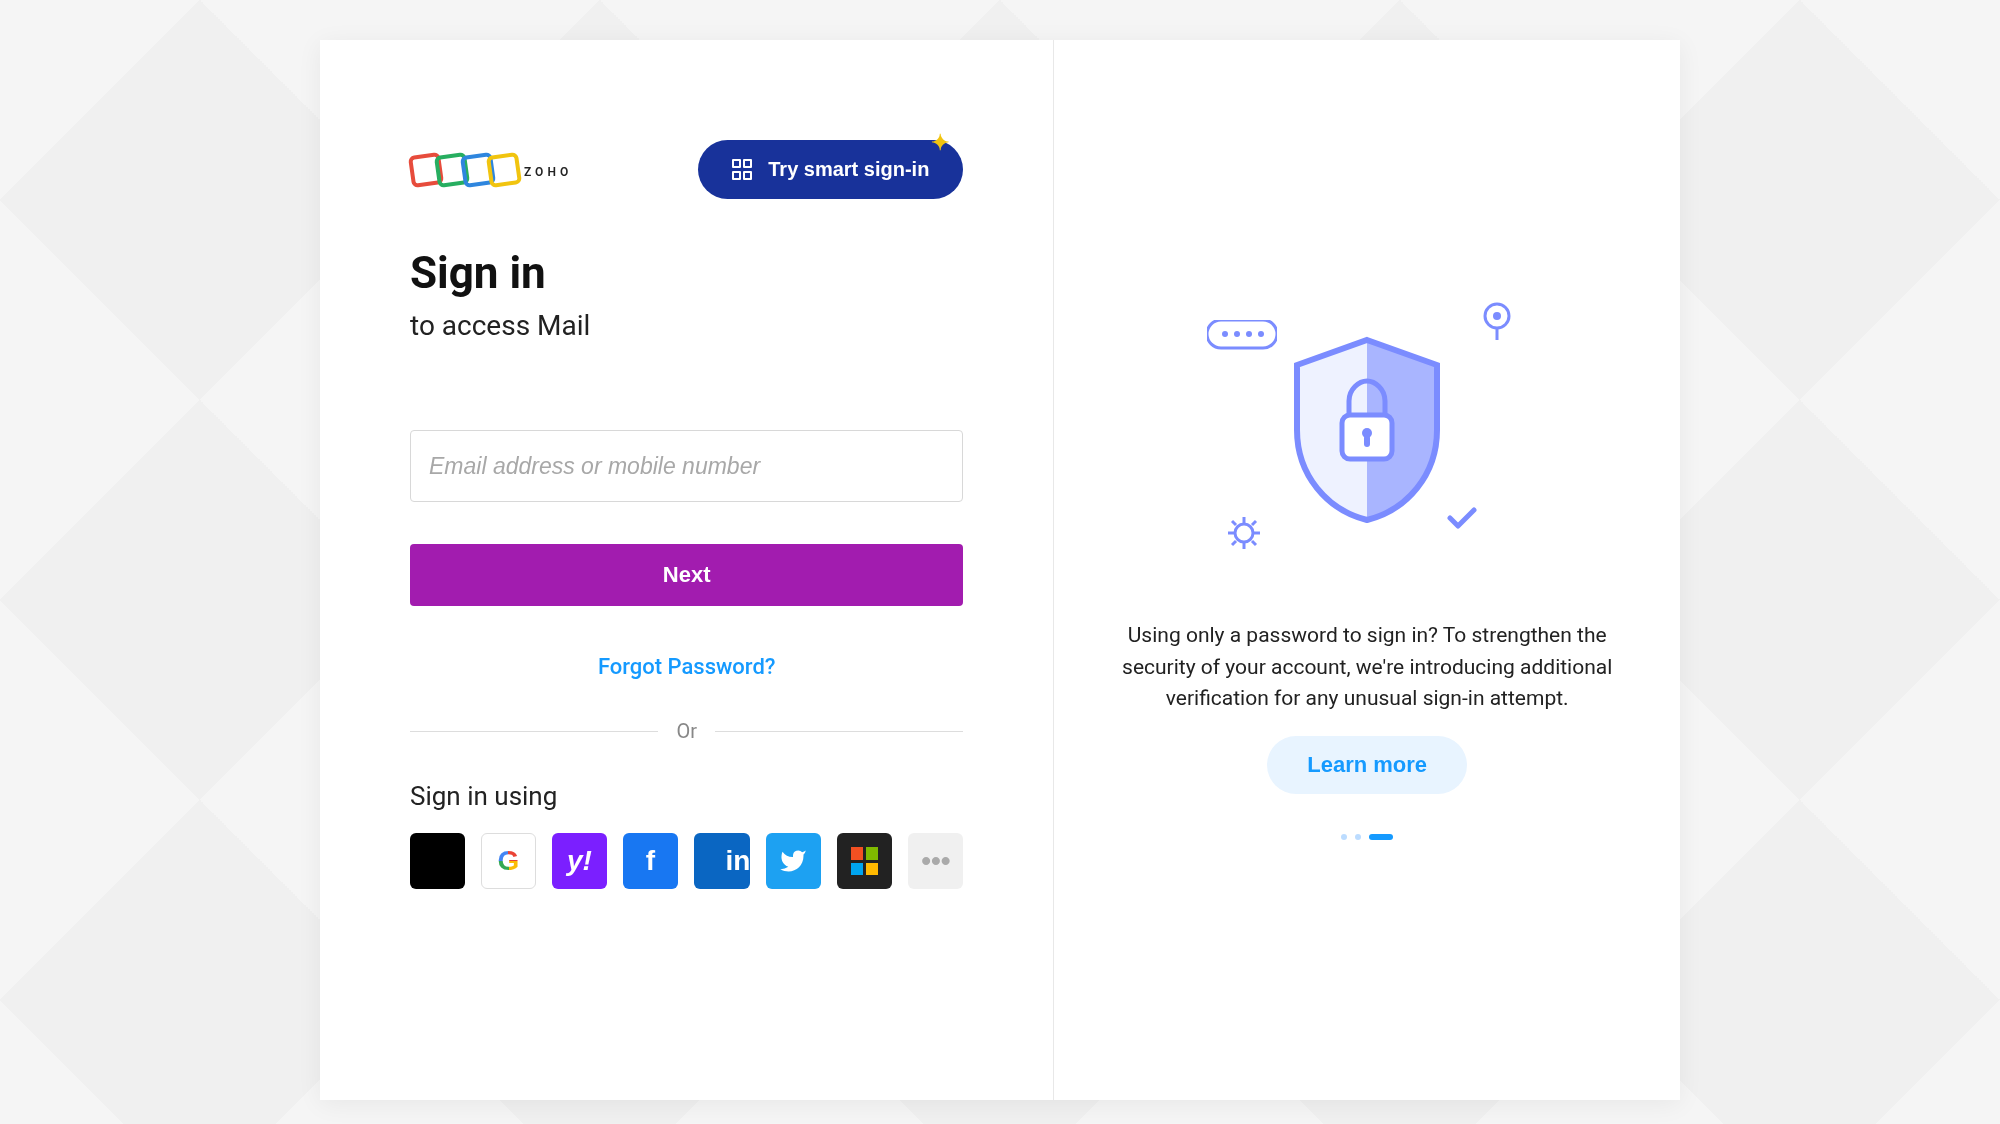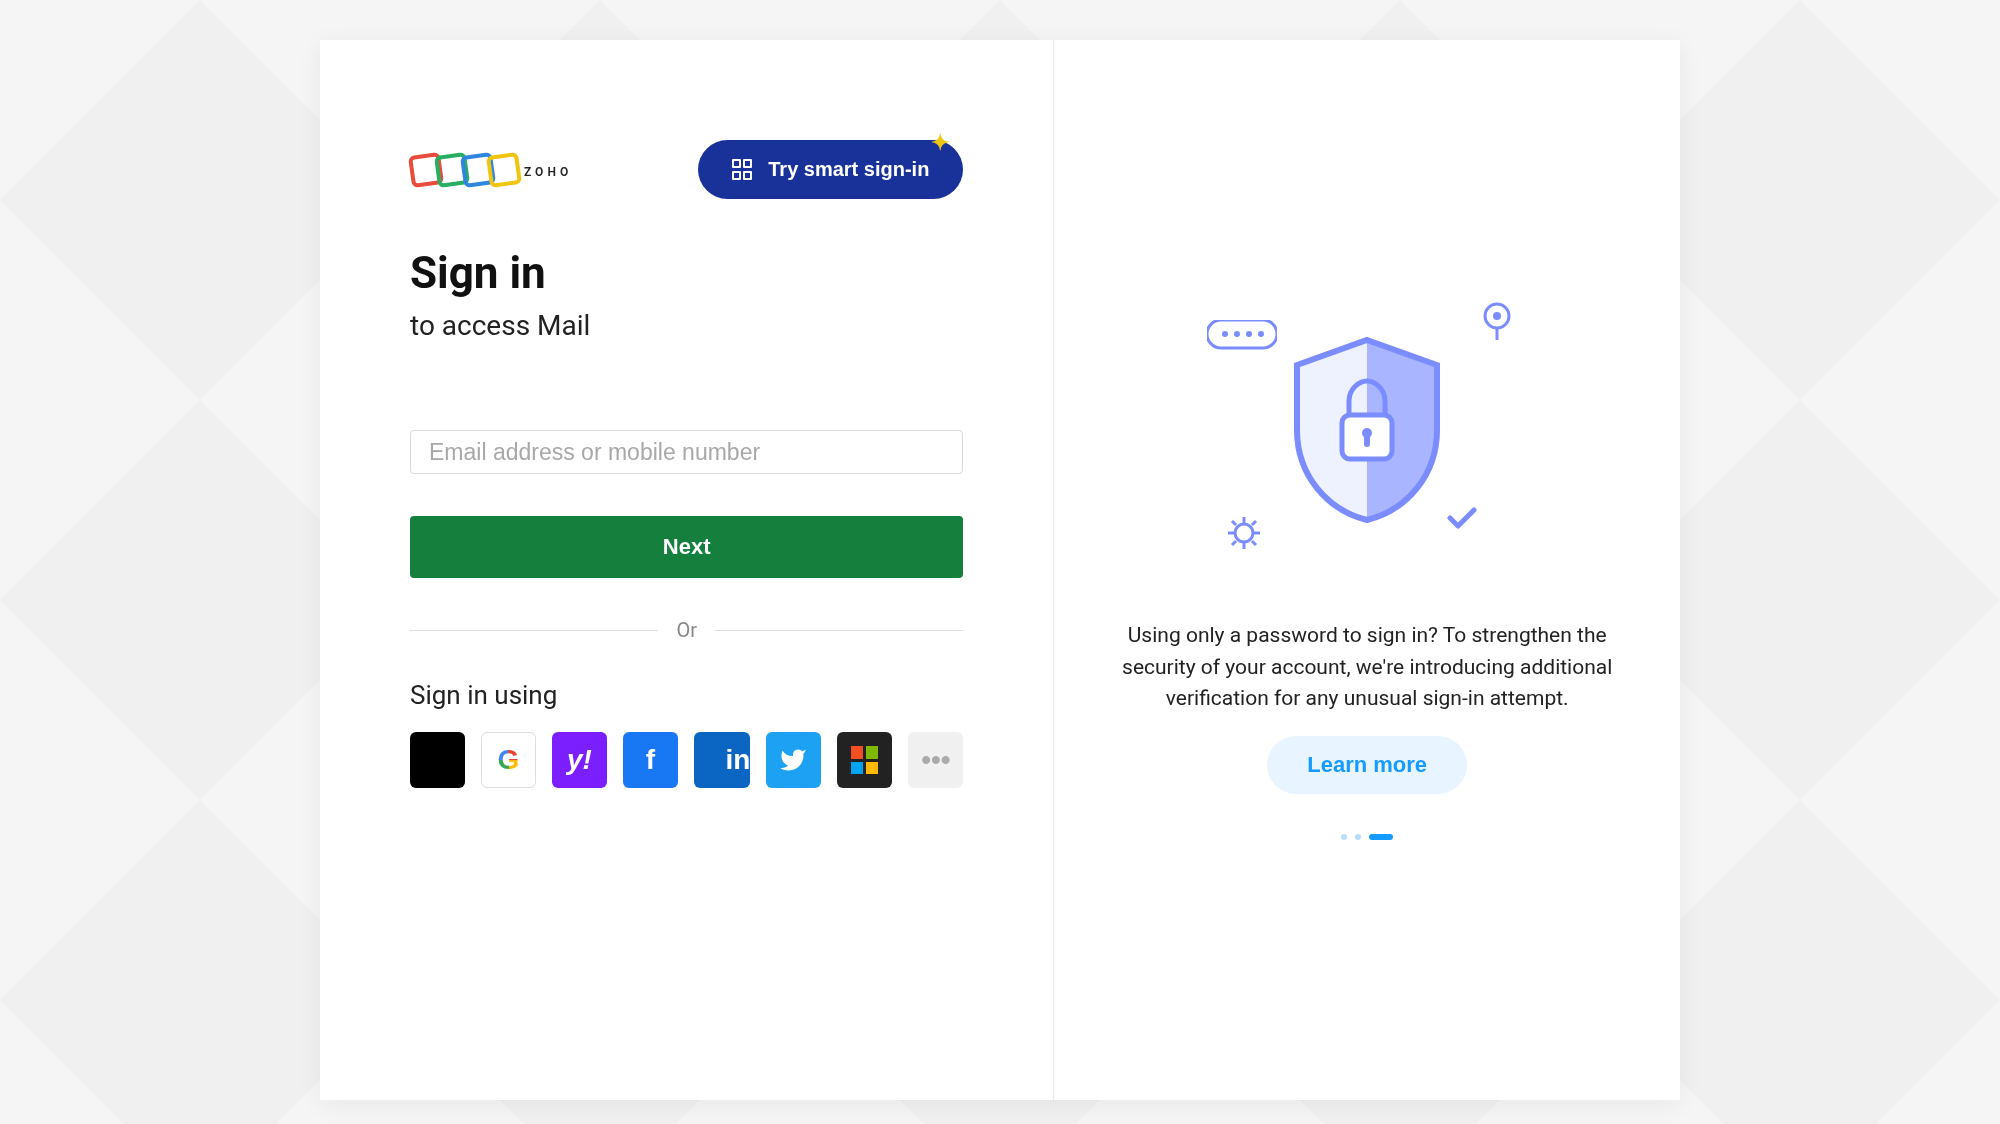--- a/index.html
+++ b/index.html
@@ -109,33 +109,34 @@
   color: #111;
   margin-bottom: 10px;
 }
 .subtitle {
   font-size: 28px;
   color: #222;
   margin-bottom: 88px;
 }
 .input {
   width: 100%;
-  height: 44px;
+  height: 72px;
   border: 1px solid #d8d8d8;
   border-radius: 4px;
   padding: 0 18px;
   font-size: 23px;
   color: #333;
   outline: none;
+  font-style: italic;
 }
 .input::placeholder { color: #a8a8a8; }
 .next-btn {
   width: 100%;
   height: 62px;
-  background: #15803d;
+  background: #a21caf;
   border: none;
   border-radius: 4px;
   color: #fff;
   font-size: 22px;
   font-weight: 700;
   margin-top: 42px;
   cursor: pointer;
 }
 .forgot {
   display: block;
@@ -277,20 +278,21 @@
       </button>
     </div>
 
     <h1 class="title">Sign in</h1>
     <div class="subtitle">to access Mail</div>
 
     <input class="input" type="text" autofocus="" placeholder="Email address or mobile number" style="">
 
     <button class="next-btn">Next</button>
 
+    <a href="#" class="forgot">Forgot Password?</a>
 
     <div class="divider">
       <span>Or</span>
     </div>
 
     <div class="signin-using-label">Sign in using</div>
 
     <div class="socials">
       <button class="social apple" title="Apple">
         <span></span>

